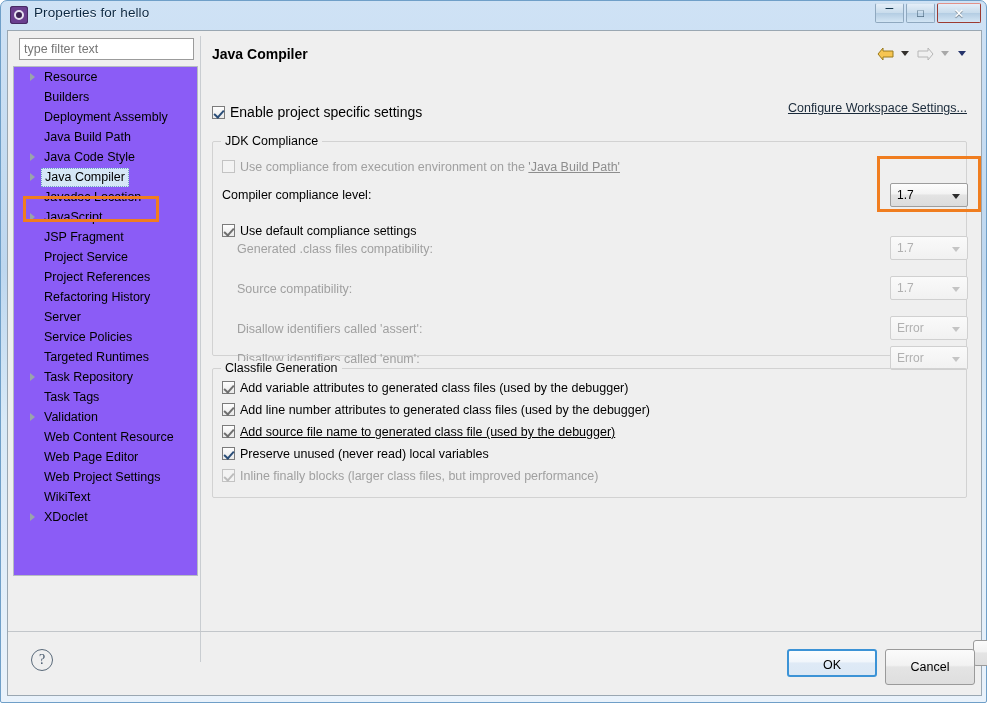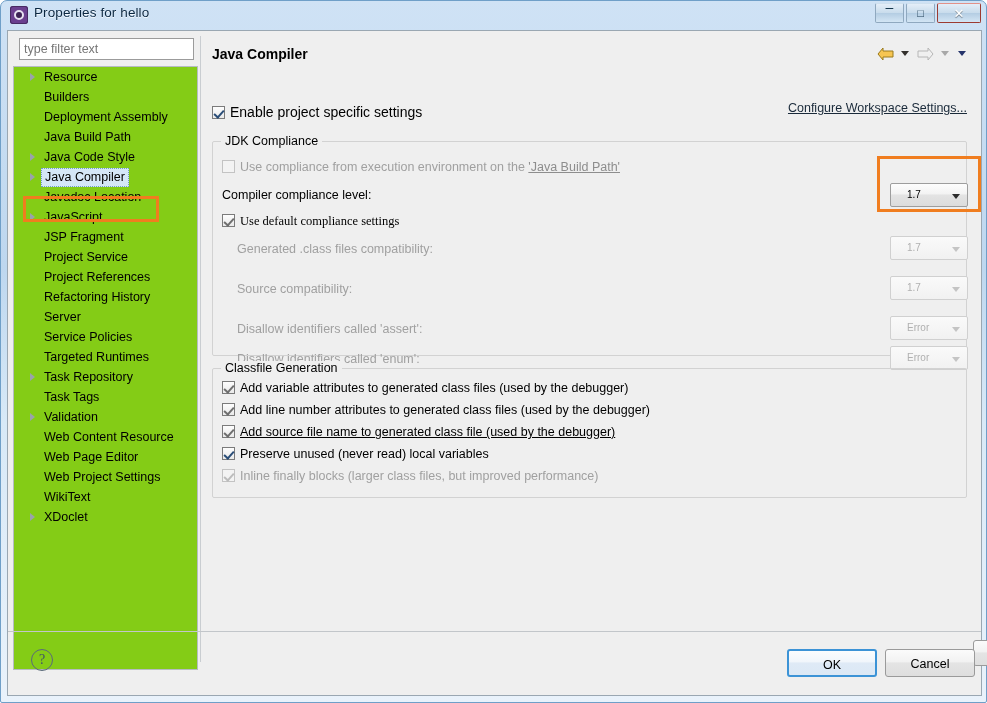--- a/index.html
+++ b/index.html
@@ -53,22 +53,22 @@
     background:#efefef;border:1px solid #9aa7b2;box-sizing:border-box;
   }
   
   #tree-wrap{position:absolute;left:5px;top:5px;width:185px;height:626px;}
   #filter{
     position:absolute;left:6px;top:2px;width:175px;height:22px;box-sizing:border-box;
     border:1px solid #9b9b9b;background:#fff;color:#888;font-size:12.5px;
     padding:2px 4px;outline:none;font-family:inherit;
   }
   #tree{
-    position:absolute;left:0;top:30px;width:185px;height:604px;box-sizing:border-box;
-    background:#84cc16;border:1px solid #b6bcc2;overflow:hidden;
+    position:absolute;left:0;top:30px;width:185px;height:510px;box-sizing:border-box;
+    background:#8b5cf6;border:1px solid #b6bcc2;overflow:hidden;
   }
   .tnode{position:relative;height:20px;line-height:20px;padding-left:30px;white-space:nowrap;font-size:12.5px;}
   .tnode .arrow{
     position:absolute;left:16px;top:6px;width:0;height:0;
     border-left:5px solid #9aa3ab;border-top:4px solid transparent;border-bottom:4px solid transparent;
   }
   .tnode.sel .lbl{
     background:#d5e7f7;border:1px dotted #6f9dc6;padding:0 3px;margin-left:-3px;
     display:inline-block;line-height:16px;height:17px;
   }
@@ -117,21 +117,21 @@
   #grp-jdk{left:11px;top:105px;width:755px;height:215px;}
   #grp-class{left:11px;top:332px;width:755px;height:130px;}
   .row{position:absolute;left:9px;font-size:12.5px;white-space:nowrap;}
   .row .lbl{margin-left:5px;}
   .dim{color:#a0a0a0;}
   .link-dim{color:#8d8d8d;text-decoration:underline;}
   .combo{
     position:absolute;box-sizing:border-box;width:78px;height:24px;
     border:1px solid #9d9d9d;border-radius:2px;
     background:linear-gradient(to bottom,#fdfdfd 0%,#f3f3f3 45%,#e3e3e3 50%,#dcdcdc 100%);
-    font-size:10px;line-height:22px;padding-left:16px;color:#000;
+    font-size:12px;line-height:22px;padding-left:6px;color:#000;
   }
   .combo .cb-arrow{
     position:absolute;right:7px;top:10px;width:0;height:0;
     border-left:4px solid transparent;border-right:4px solid transparent;border-top:5px solid #2b2b2b;
   }
   .combo.dis{border-color:#d0d0d0;background:linear-gradient(to bottom,#fafafa,#f1f1f1);color:#b0b0b0;}
   .combo.dis .cb-arrow{border-top-color:#c4c4c4;}
   #combo-hl{
     position:absolute;left:869px;top:125px;width:104px;height:56px;
     border:3px solid #f07d1f;box-sizing:border-box;pointer-events:none;
@@ -148,21 +148,21 @@
   #help-icon{
     position:absolute;left:23px;top:17px;width:22px;height:22px;border-radius:50%;
     border:1px solid #5a6a7a;box-sizing:border-box;color:#415368;font-size:14px;
     text-align:center;line-height:20px;font-family:"Liberation Serif",serif;
   }
   #btn-ok{
     left:779px;top:17px;width:90px;height:28px;line-height:26px;
     border:2px solid #3c93d6;border-radius:3px;
     background:linear-gradient(to bottom,#fbfdfe 0%,#f1f6fb 45%,#dfeaf6 50%,#dbe8f5 100%);
   }
-  #btn-cancel{left:877px;top:17px;width:90px;height:28px;line-height:26px;}
+  #btn-cancel{left:877px;top:17px;width:90px;height:36px;line-height:26px;}
 </style>
 </head>
 <body>
 
 <div id="window">
 
   <div id="titlebar">
     <div id="title-icon"></div>
     <div id="title-text">Properties for hello</div>
     <div class="winbtn" id="btn-min">
@@ -240,21 +240,21 @@
         <div class="row" style="top:18px;">
           <span class="chk dis"></span><span class="lbl dim">Use compliance from execution environment on the </span><span class="link-dim">'Java Build Path'</span>
         </div>
 
         <div class="row" style="top:46px;">Compiler compliance level:</div>
         <div class="combo" style="left:677px;top:41px;">
           <span>1.7</span>
           <span class="cb-arrow"></span>
         </div>
 
-        <div class="row" style="top:72px;font-family:Liberation Serif, serif;">
+        <div class="row" style="top:82px;">
           <span class="chk on gray"></span><span class="lbl">Use default compliance settings</span>
         </div>
 
         <div class="row dim" style="top:100px;left:24px;">Generated .class files compatibility:</div>
         <div class="combo dis" style="left:677px;top:94px;">
           <span>1.7</span>
           <span class="cb-arrow"></span>
         </div>
 
         <div class="row dim" style="top:140px;left:24px;">Source compatibility:</div>

